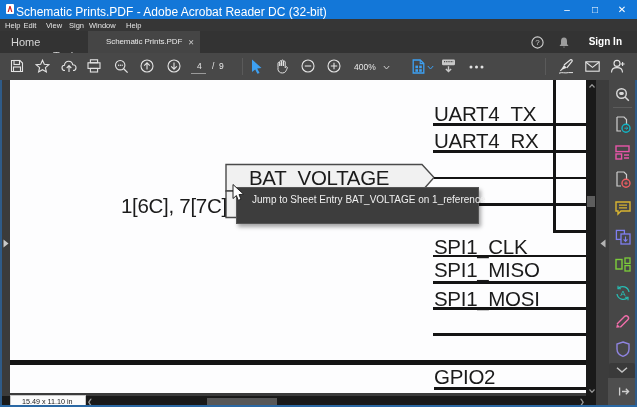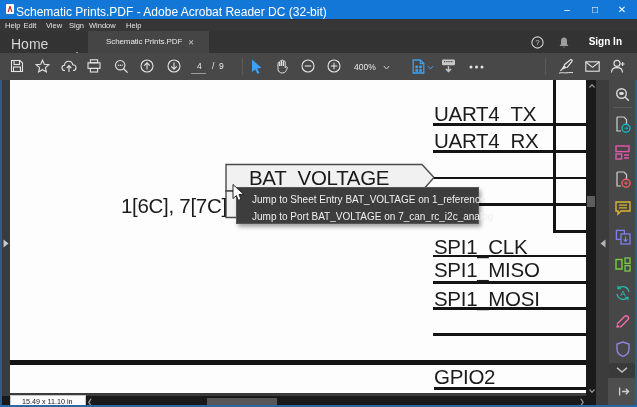--- a/index.html
+++ b/index.html
@@ -8,22 +8,22 @@
   .abs{position:absolute;}
   
   #titlebar{left:0;top:0;width:637px;height:19px;background:#1377d8;}
   #titletext{left:16px;top:5px;font-size:12px;color:#fff;letter-spacing:0px;}
   .winbtn{top:2px;width:22px;height:15px;color:#fff;font-size:10px;text-align:center;line-height:15px;}
   
   #menubar{left:0;top:19px;width:637px;height:12px;background:#363636;}
   .menu{top:21px;font-size:7.5px;color:#e4e4e4;}
   
   #tabbar{left:0;top:31px;width:637px;height:22px;background:#333333;}
-  .tabtxt{font-size:14px;color:#d6d6d6;top:5px;}
-  #doctab{position:absolute;left:88px;top:0px;width:112px;height:22px;background:#454545;padding-left:9px;}
+  .tabtxt{font-size:11px;color:#d6d6d6;top:5px;}
+  #doctab{position:absolute;left:88px;top:0px;width:112px;height:22px;background:#454545;}
   #doctab span{position:absolute;left:18px;top:6px;font-size:8px;color:#e8e8e8;letter-spacing:-.1px;}
     #signin{position:absolute;right:15px;top:36px;font-size:10px;font-weight:bold;color:#fff;}
   
   #toolbar{left:0;top:53px;width:637px;height:27px;background:#484848;}
   .ticon{top:59px;}
   .ttxt{color:#e8e8e8;font-size:8.5px;top:9px;}
   
   #docarea{left:0;top:80px;width:637px;height:316px;background:#3b3b3b;}
   #bluel{z-index:50;left:0;top:80px;width:2px;height:327px;background:#2f5b88;}
   #bluer{z-index:50;left:635px;top:80px;width:2px;height:327px;background:#2f5b88;}
@@ -232,21 +232,20 @@
   <div class="abs lbl" style="left:434px;top:287px;">SPI1_MOSI</div>
   <div class="abs net" style="left:433px;top:307px;width:153px;"></div>
   <div class="abs net" style="left:433px;top:333.4px;width:153px;"></div>
 
   <div class="abs" style="left:10px;top:360px;width:576px;height:4.8px;background:#141414"></div>
   <div class="abs lbl" style="left:434px;top:365.2px;text-align:right;">GPIO2</div>
   <div class="abs net" style="left:434px;top:387.3px;width:152px;"></div>
 
   <div class="abs" id="tooltip"></div>
   <div class="tiptxt" style="left:252px;top:193.5px;">Jump to Sheet Entry BAT_VOLTAGE on 1_reference</div>
-  <div class="tiptxt" style="left:252px;top:210.5px;">Jump to Port BAT_VOLTAGE on 7_can_rc_i2c_analog</div>
 
   <svg class="abs" style="left:232px;top:183.5px" width="14" height="18" viewBox="0 0 14 18">
     <path d="M1 0.5 L1 14.5 L4.4 11.6 L6.3 16.4 L9 15.2 L7 10.6 L11.6 10.2 Z" fill="#fff" stroke="#222" stroke-width="1"></path>
   </svg>
 
   <svg class="abs" style="left:3px;top:239px" width="6" height="9" viewBox="0 0 6 9">
       <path d="M0.5 0.5 L5.5 4.5 L0.5 8.5 Z" fill="#c9c9c9"></path>
     </svg>
   <div class="abs" id="bluel"></div>
   <div class="abs" id="bluer"></div>

